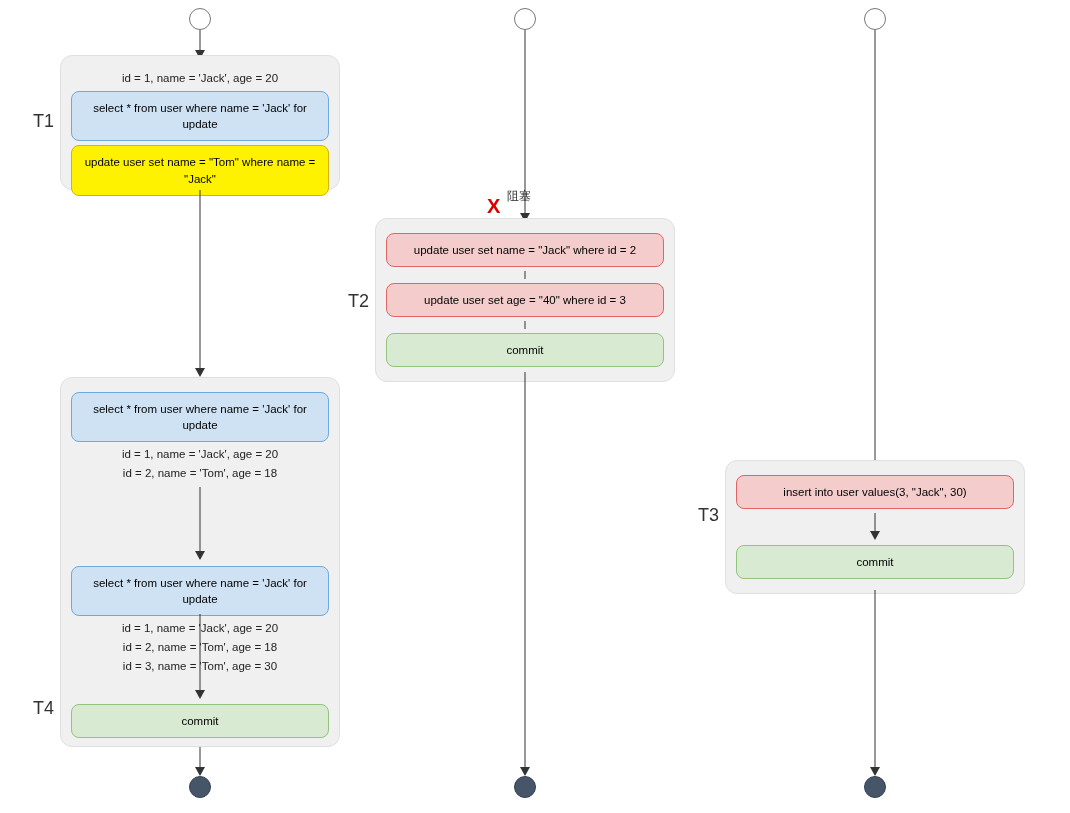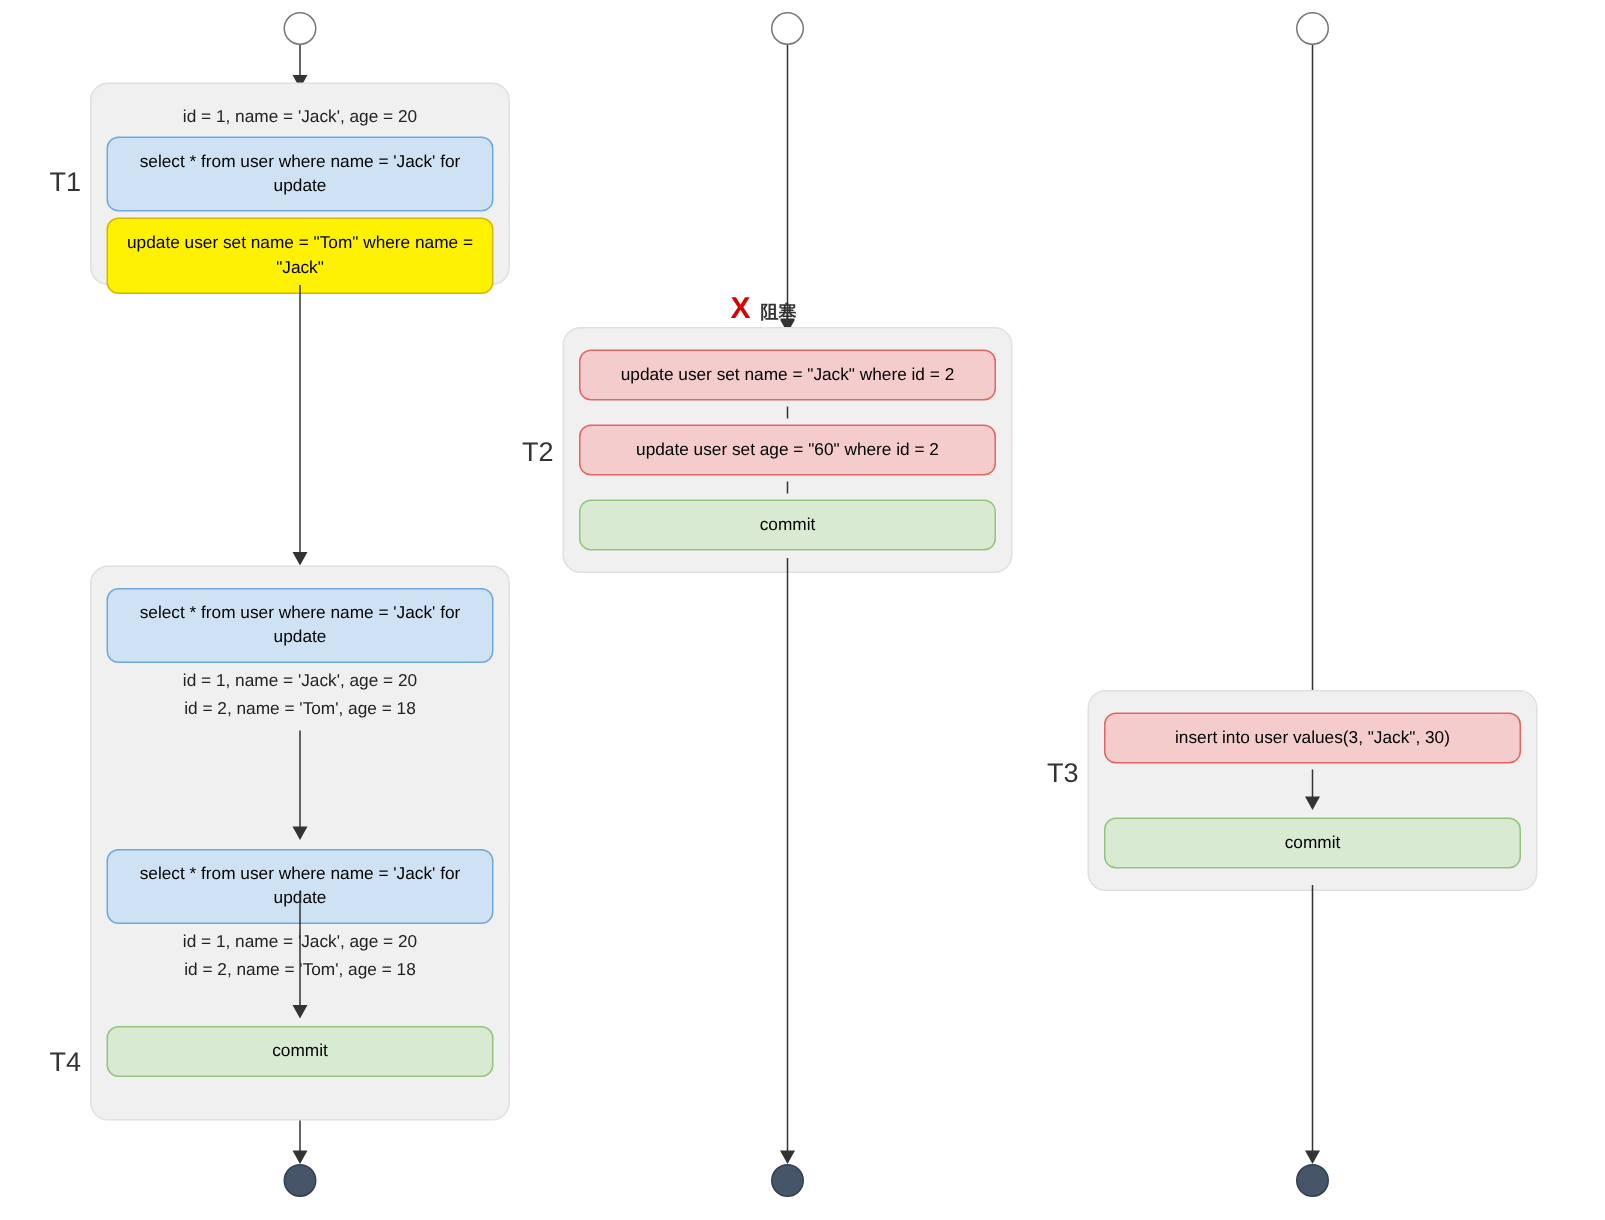--- a/index.html
+++ b/index.html
@@ -122,49 +122,50 @@
     <div class="ann" style="margin-top:-2px;">id = 2, name = 'Tom', age = 18</div>
 
     <div style="position:relative; height:75px;">
       <div class="line-v" style="top:0; height:66px;"></div>
       <div class="arrowhead" style="top:64px;"></div>
     </div>
 
     <div class="box box-blue">select * from user where name = 'Jack' for update</div>
     <div class="ann">id = 1, name = 'Jack', age = 20</div>
     <div class="ann" style="margin-top:-2px;">id = 2, name = 'Tom', age = 18</div>
+    <div class="ann" style="margin-top:-2px;">id = 3, name = 'Tom', age = 30</div>
 
     <div style="position:relative; height:20px;">
       <div class="line-v" style="top:-66px; height:78px;"></div>
       <div class="arrowhead" style="top:10px;"></div>
     </div>
 
     <div class="box box-green">commit</div>
   </div>
 
   <div class="line-v" style="top:747px; height:22px;"></div>
   <div class="arrowhead" style="top:767px;"></div>
   <div class="end-circle" style="top:776px;"></div>
 </div>
 
 <div class="lane" style="left:375px; width:300px;">
   <div class="start-circle" style="top:8px;"></div>
   <div class="line-v" style="top:30px; height:185px;"></div>
   <div class="arrowhead" style="top:213px;"></div>
 
   <div class="block-x" style="top:195px; left:112px;">X</div>
-  <div class="block-label" style="top:200px; left:132px;font-weight:bold;">阻塞</div>
+  <div class="block-label" style="top:188px; left:132px;">阻塞</div>
 
   <div class="group" style="top:218px; left:0; right:0;">
     <div class="group-label" style="top:72px;">T2</div>
     <div class="box box-red">update user set name = "Jack" where id = 2</div>
     <div style="position:relative; height:8px;">
       <div class="line-v" style="top:0; height:8px;"></div>
     </div>
-    <div class="box box-red">update user set age = "60" where id = 2</div>
+    <div class="box box-red">update user set age = "40" where id = 3</div>
     <div style="position:relative; height:8px;">
       <div class="line-v" style="top:0; height:8px;"></div>
     </div>
     <div class="box box-green">commit</div>
   </div>
 
   <div class="line-v" style="top:372px; height:398px;"></div>
   <div class="arrowhead" style="top:767px;"></div>
   <div class="end-circle" style="top:776px;"></div>
 </div>

